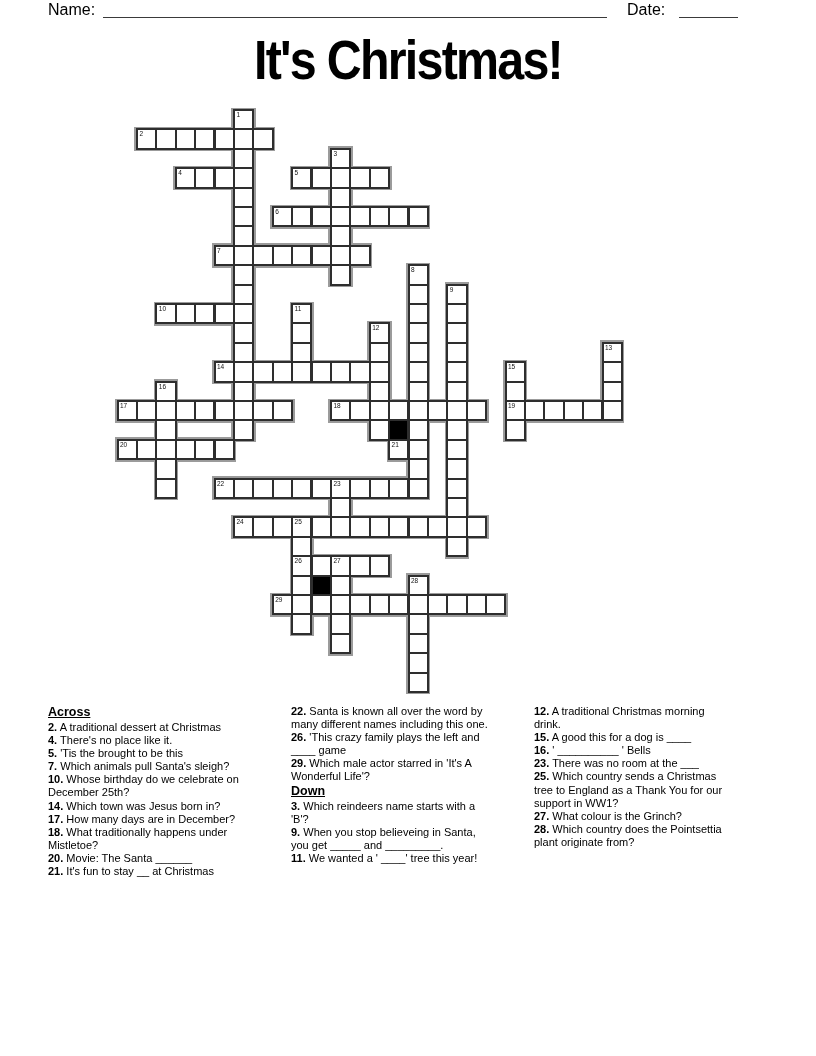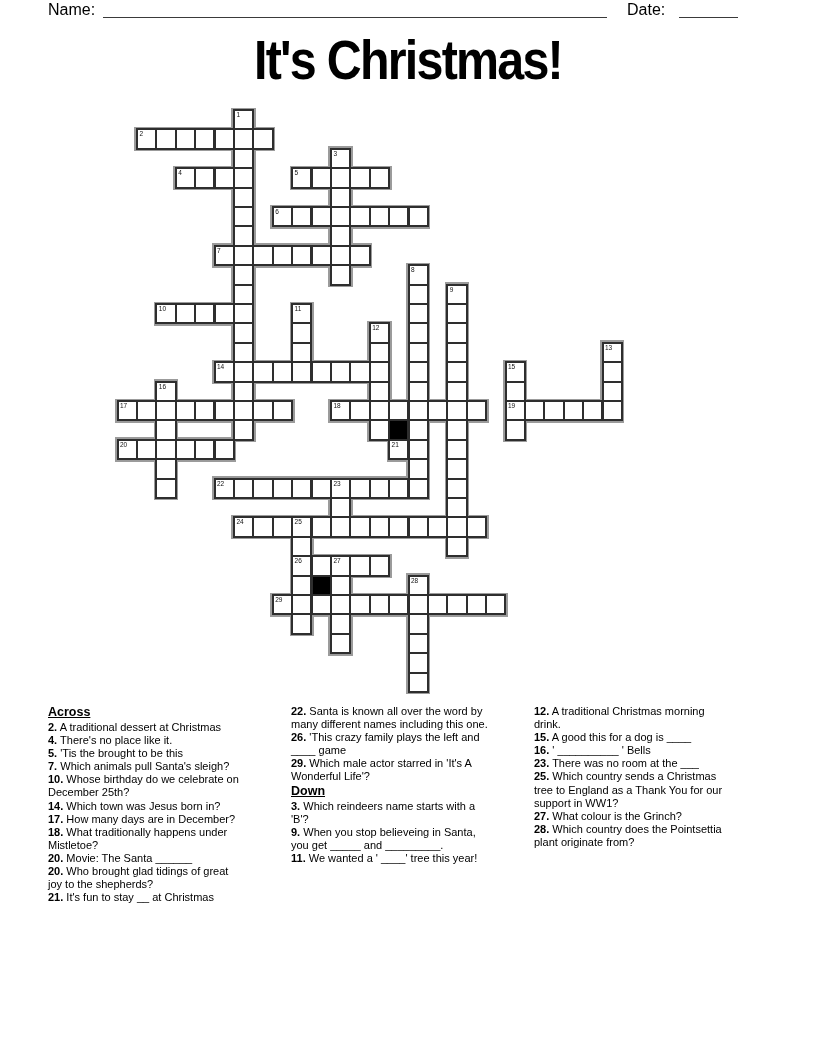--- a/index.html
+++ b/index.html
@@ -329,22 +329,20 @@
     <p class="clue"><b>4.</b><span> There's no place like it.</span></p>
     <p class="clue"><b>5.</b><span> 'Tis the brought to be this</span></p>
     <p class="clue"><b>7.</b><span> Which animals pull Santa's sleigh?</span></p>
     <p class="clue"><b>10.</b><span> Whose birthday do we celebrate on
 December 25th?</span></p>
     <p class="clue"><b>14.</b><span> Which town was Jesus born in?</span></p>
     <p class="clue"><b>17.</b><span> How many days are in December?</span></p>
     <p class="clue"><b>18.</b><span> What traditionally happens under
 Mistletoe?</span></p>
     <p class="clue"><b>20.</b><span> Movie: The Santa ______</span></p>
-    <p class="clue"><b>20.</b><span> Who brought glad tidings of great
-joy to the shepherds?</span></p>
     <p class="clue"><b>21.</b><span> It's fun to stay __ at Christmas</span></p>
   </div>
 <div class="clue-col" id="clue-column-1">
     <p class="clue"><b>22.</b><span> Santa is known all over the word by
 many different names including this one.</span></p>
     <p class="clue"><b>26.</b><span> 'This crazy family plays the left and
 ____ game</span></p>
     <p class="clue"><b>29.</b><span> Which male actor starred in 'It's A
 Wonderful Life'?</span></p>
     <div class="clue-heading">Down</div>

